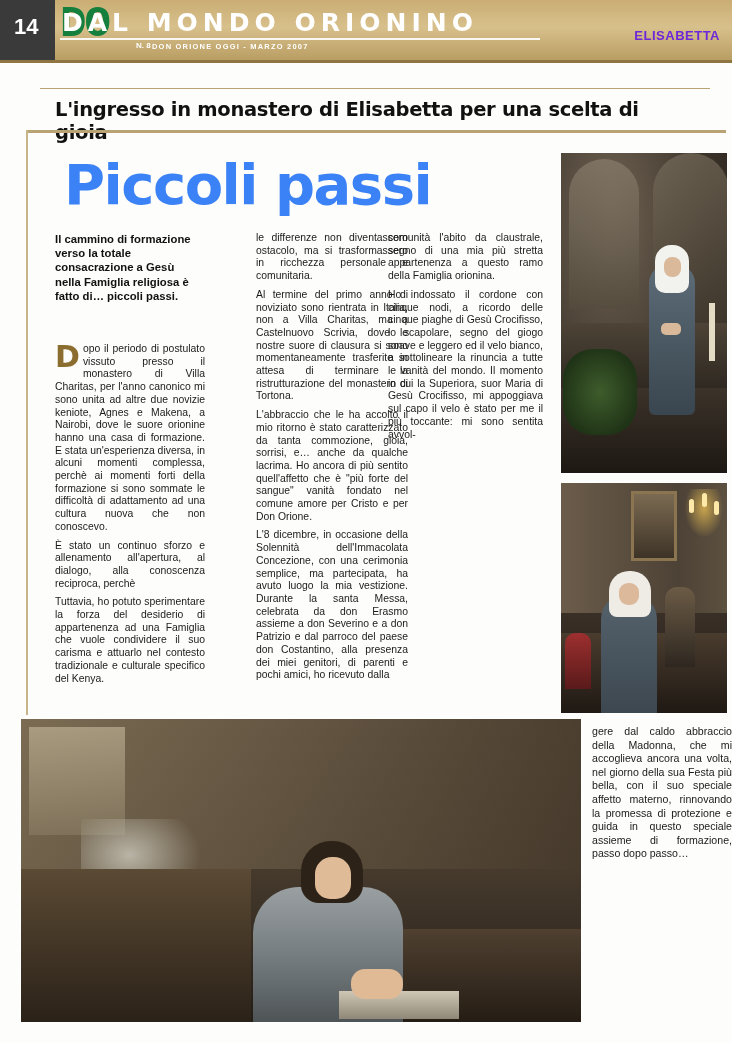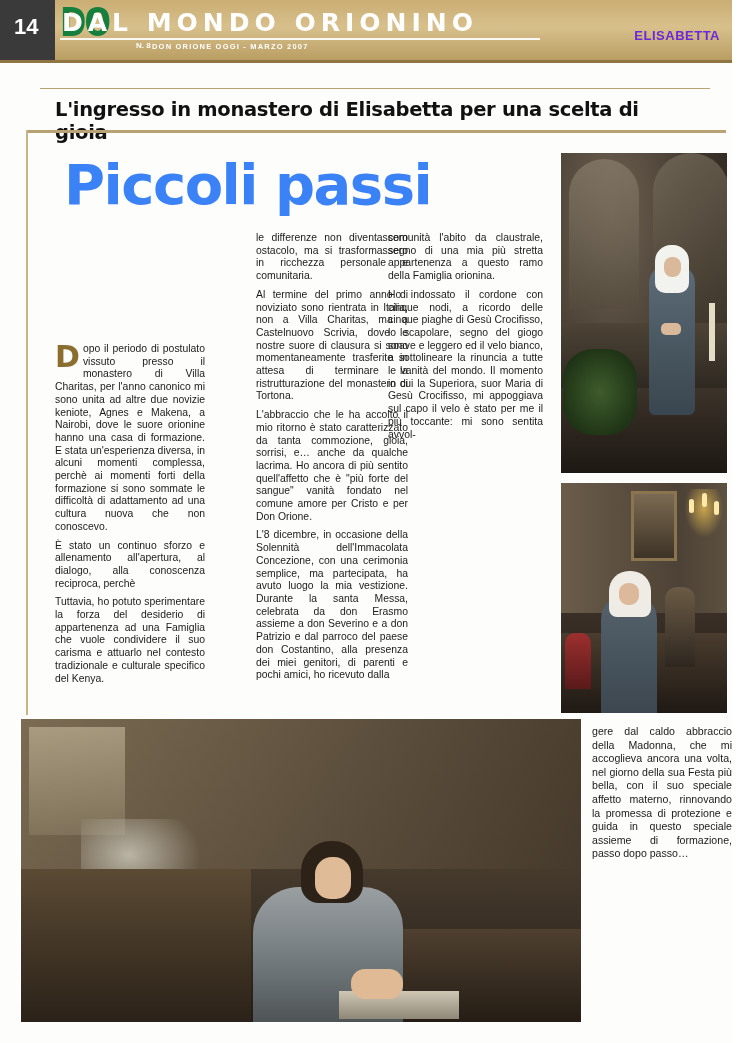--- a/index.html
+++ b/index.html
@@ -307,20 +307,21 @@
   <div class="header-right">ELISABETTA</div>
   <div class="header-underline"></div>
 
   <div class="kicker-rule-top"></div>
   <div class="kicker">L'ingresso in monastero di Elisabetta per una scelta di gioia</div>
   <div class="kicker-rule-bottom"></div>
   <div class="left-rule"></div>
 
   <div class="title">Piccoli passi</div>
 
+  <div class="standfirst">Il cammino di formazione verso la totale consacrazione a Gesù nella Famiglia religiosa è fatto di… piccoli passi.</div>
 
   <div class="col col1">
     <p><span class="dropcap">D</span><span>opo il periodo di postulato vissuto presso il monastero di Villa Charitas, per l'anno canonico mi sono unita ad altre due novizie keniote, Agnes e Makena, a Nairobi, dove le suore orionine hanno una casa di formazione. E stata un'esperienza diversa, in alcuni momenti complessa, perchè ai momenti forti della formazione si sono sommate le difficoltà di adattamento ad una cultura nuova che non conoscevo.</span></p>
     <p>È stato un continuo sforzo e allenamento all'apertura, al dialogo, alla conoscenza reciproca, perchè</p>
     <p>Tuttavia, ho potuto sperimentare la forza del desiderio di appartenenza ad una Famiglia che vuole condividere il suo carisma e attuarlo nel contesto tradizionale e culturale specifico del Kenya.</p>
   </div>
 
   <div class="col col2">
     <p>le differenze non diventassero ostacolo, ma si trasformassero in ricchezza personale e comunitaria.</p>
     <p>Al termine del primo anno di noviziato sono rientrata in Italia, non a Villa Charitas, ma a Castelnuovo Scrivia, dove le nostre suore di clausura si sono momentaneamente trasferite in attesa di terminare la ristrutturazione del monastero di Tortona.</p>

